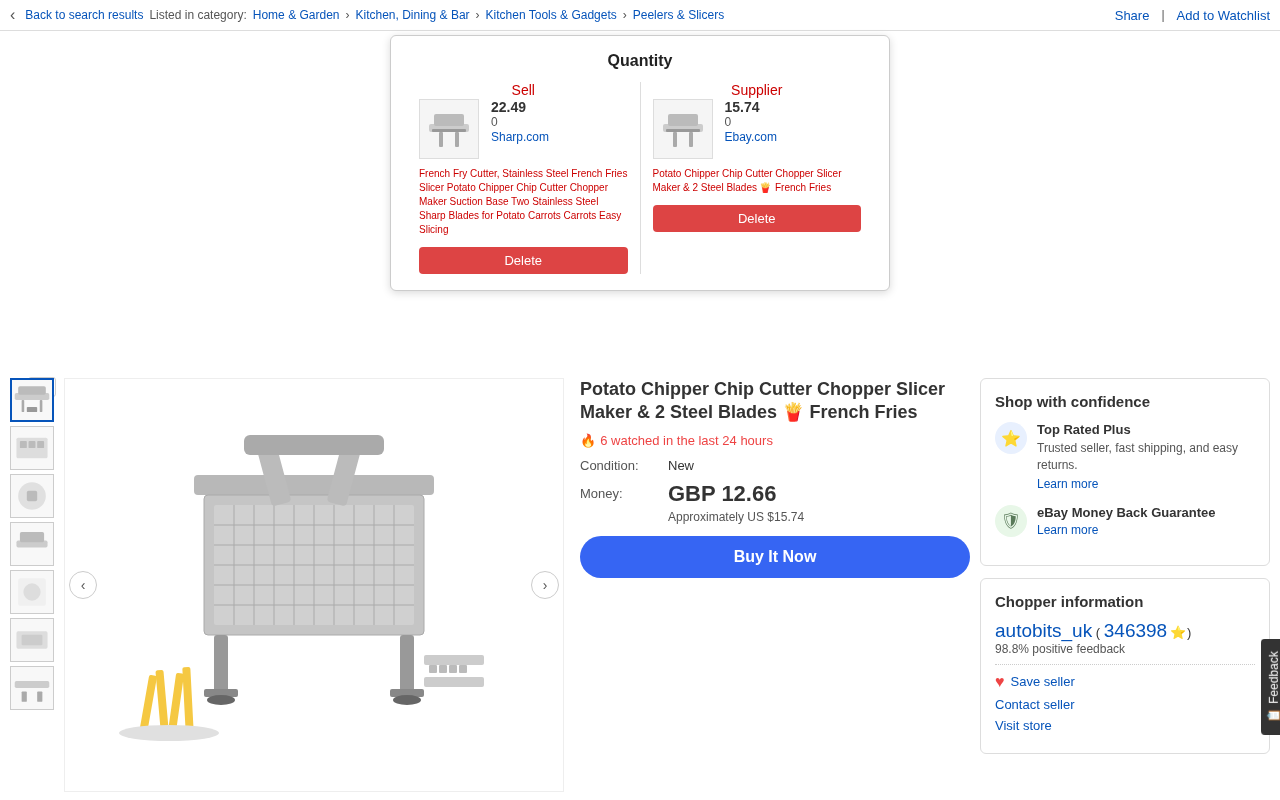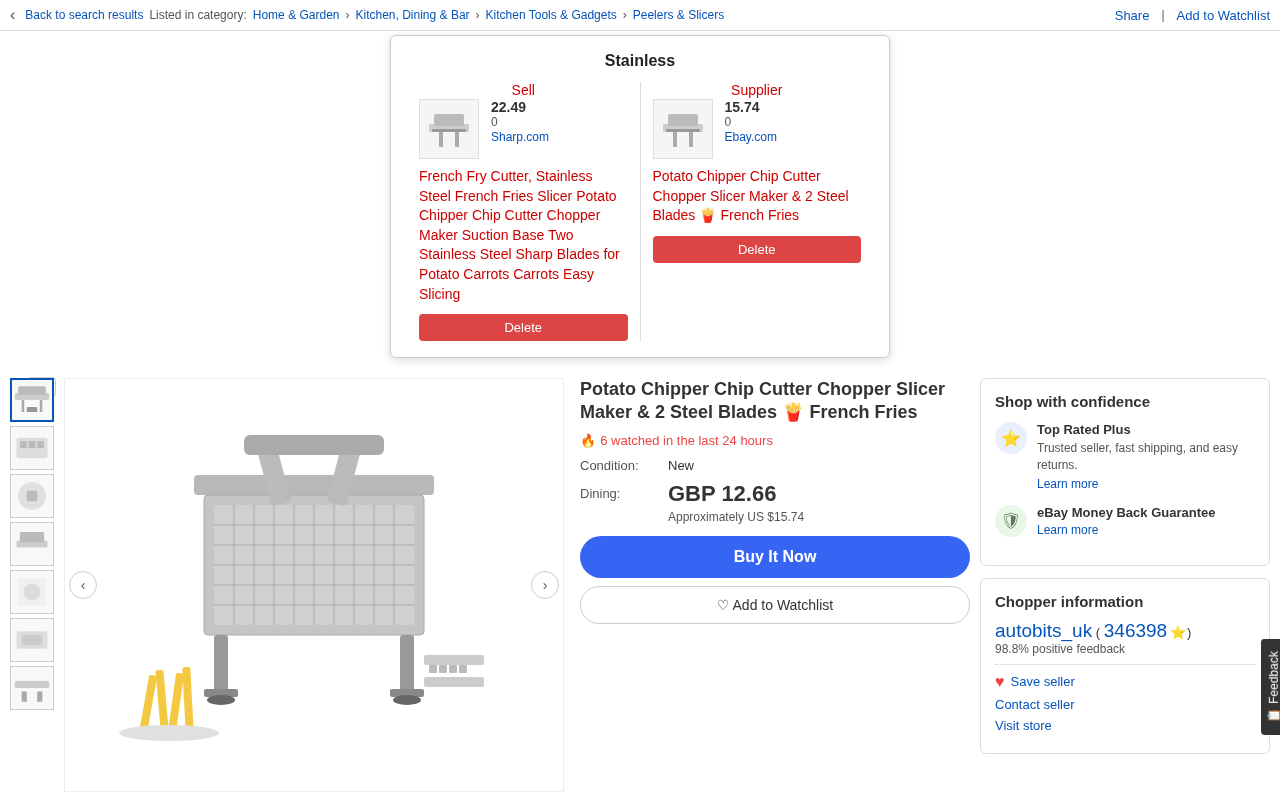--- a/index.html
+++ b/index.html
@@ -30,21 +30,21 @@
     .save-col + .save-col { border-left: 1px solid #ddd; }
     .save-col-header { font-size: 14px; font-weight: normal; color: #c00; margin-bottom: 1px; text-align: center; }
     .save-col-header.supplier { color: #c00; }
     .item-row { display: flex; gap: 12px; align-items: flex-start; margin-bottom: 8px; }
     .item-img { width: 60px; height: 60px; object-fit: contain; background: #f5f5f5; border: 1px solid #ddd; flex-shrink: 0; display: flex; align-items: center; justify-content: center; overflow: hidden; }
     .item-img svg { width: 50px; height: 50px; }
     .item-details { flex: 1; }
     .item-price { font-size: 14px; font-weight: bold; color: #333; }
     .item-sold { font-size: 12px; color: #555; }
     .item-store { color: #0654ba; font-size: 12px; text-decoration: none; }
-    .item-title { font-size: 14px; color: #c00; line-height: 1.4; margin-top: 6px; }
+    .item-title { font-size: 10px; color: #c00; line-height: 1.4; margin-top: 6px; }
     .delete-btn {
       display: block; width: 100%; padding: 6px 0; background: #d44; color: #fff;
       border: none; border-radius: 4px; cursor: pointer; font-size: 13px;
       margin-top: 10px; text-align: center;
     }
 
     
     .main-content {
       display: flex; gap: 0; padding: 8px 10px;
       position: absolute; top: 370px; left: 0; right: 0; bottom: 0;
@@ -166,21 +166,21 @@
     <a href="#" class="breadcrumb-link">Peelers &amp; Slicers</a>
   </div>
   <div class="top-nav-right">
     <a href="#">Share</a>
     <span>|</span>
     <a href="#">Add to Watchlist</a>
   </div>
 </div>
 
 <div class="save-items-popup">
-  <div class="save-items-title">Stainless</div>
+  <div class="save-items-title">Quantity</div>
   <div class="save-items-cols">
 
     <div class="save-col">
       <div class="save-col-header">Sell</div>
       <div class="item-row">
         <div class="item-img">
           <svg viewBox="0 0 50 50" xmlns="http://www.w3.org/2000/svg">
             <rect x="5" y="20" width="40" height="8" rx="2" fill="#ccc"></rect>
             <rect x="10" y="10" width="30" height="12" rx="2" fill="#bbb"></rect>
             <rect x="15" y="28" width="4" height="15" rx="1" fill="#aaa"></rect>
@@ -336,30 +336,29 @@
     <div class="watched-badge">
       <span class="fire-icon">🔥</span>
       <span>6 watched in the last 24 hours</span>
     </div>
     <div class="product-row">
       <span class="product-label">Condition:</span>
       <span class="product-value">New</span>
     </div>
     <div class="product-row" style="flex-direction:column; align-items:flex-start; gap:2px;">
       <div style="display:flex; gap:8px; align-items:center;">
-        <span class="price-label">Dining:</span>
+        <span class="price-label">Money:</span>
         <span class="price-main">GBP 12.66</span>
       </div>
       <div style="padding-left:88px;">
         <span class="price-approx">Approximately US $15.74</span>
       </div>
     </div>
     <div style="margin-top:12px;">
       <button class="buy-now-btn">Buy It Now</button>
-      <button class="watchlist-btn">♡ Add to Watchlist</button>
     </div>
   </div>
 
   <div class="right-sidebar">
     <div class="confidence-box">
       <div class="confidence-title">Shop with confidence</div>
       <div class="confidence-item">
         <div class="confidence-icon blue">⭐</div>
         <div class="confidence-text">
           <h4>Top Rated Plus</h4>

